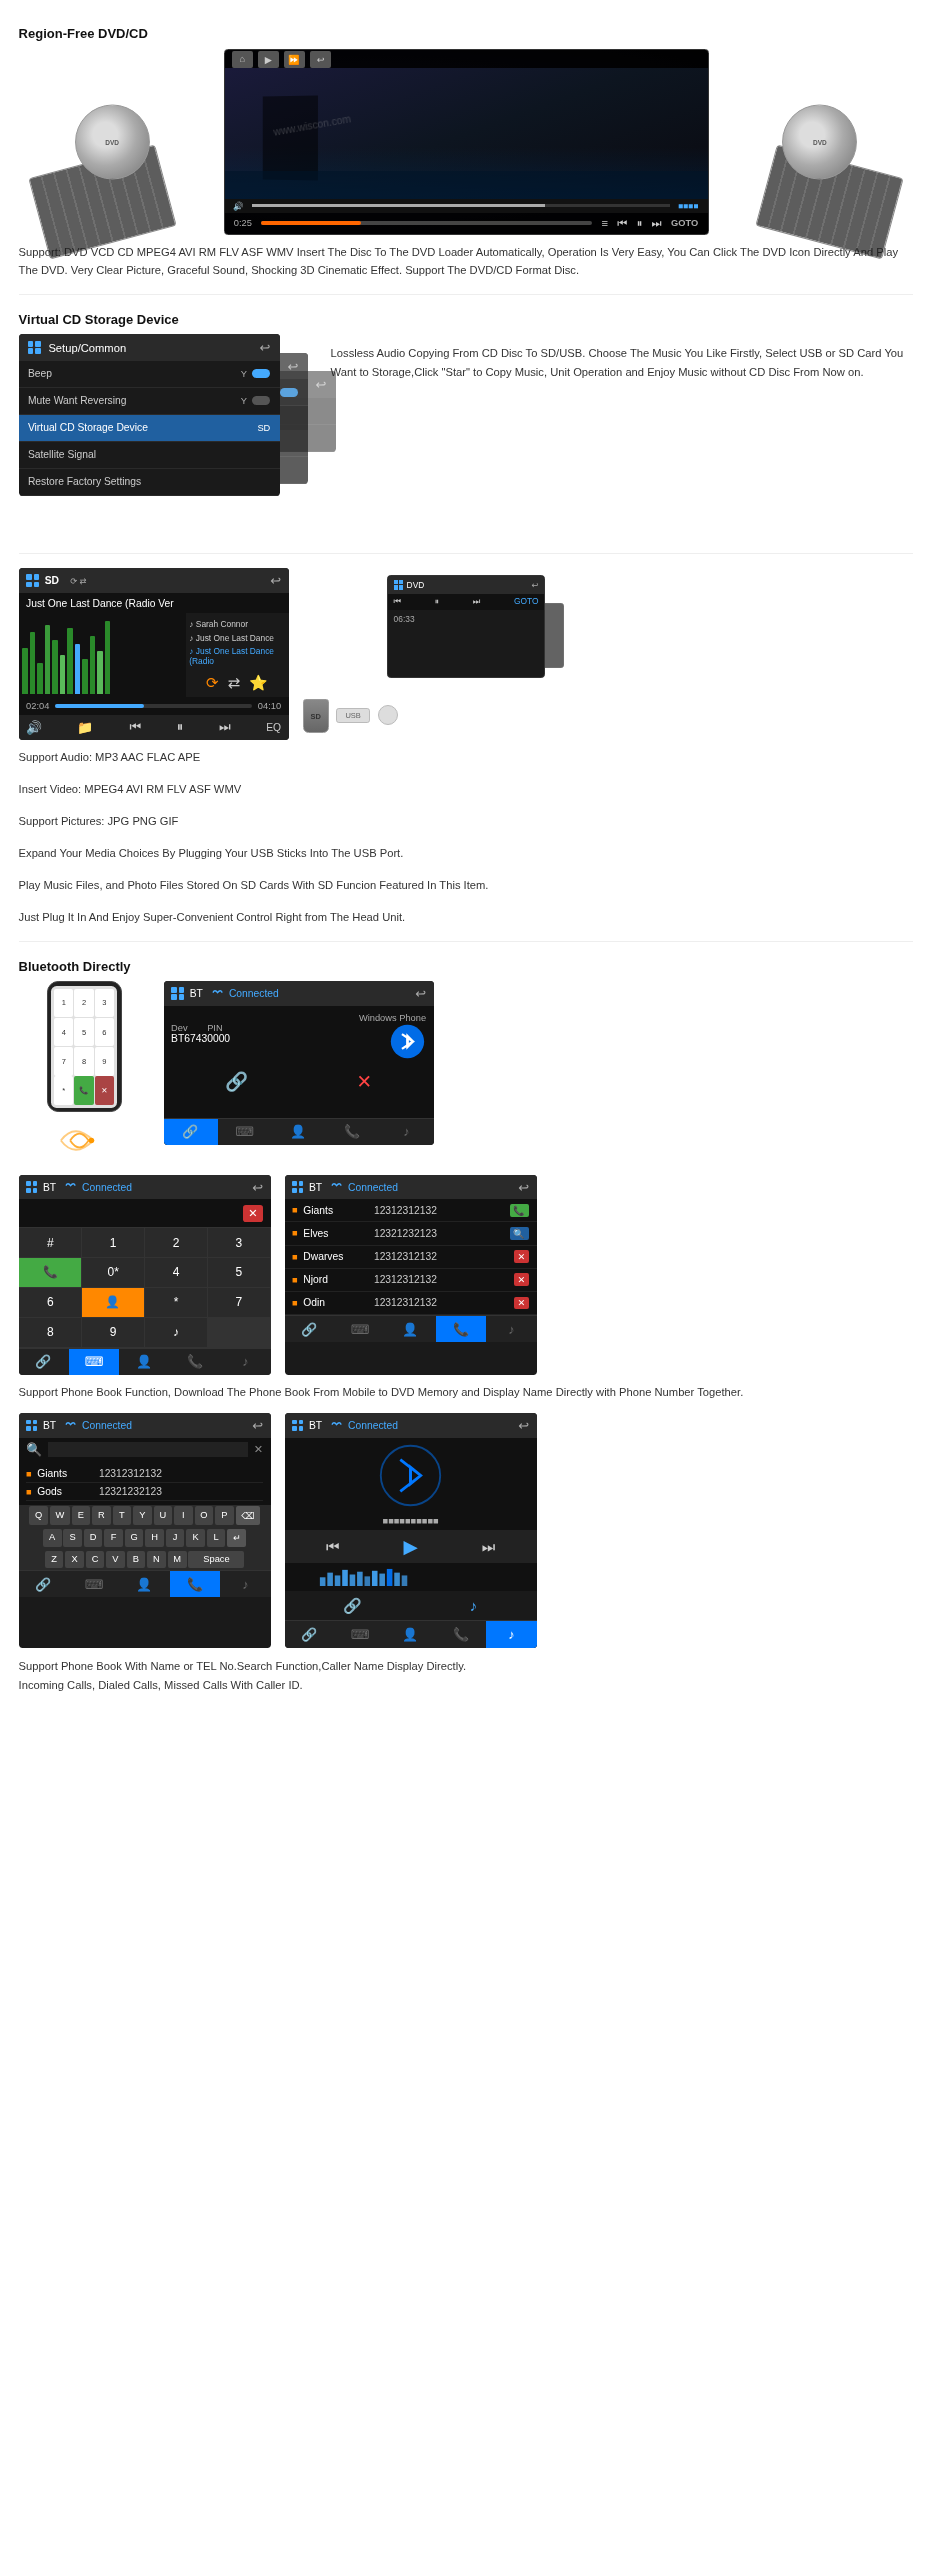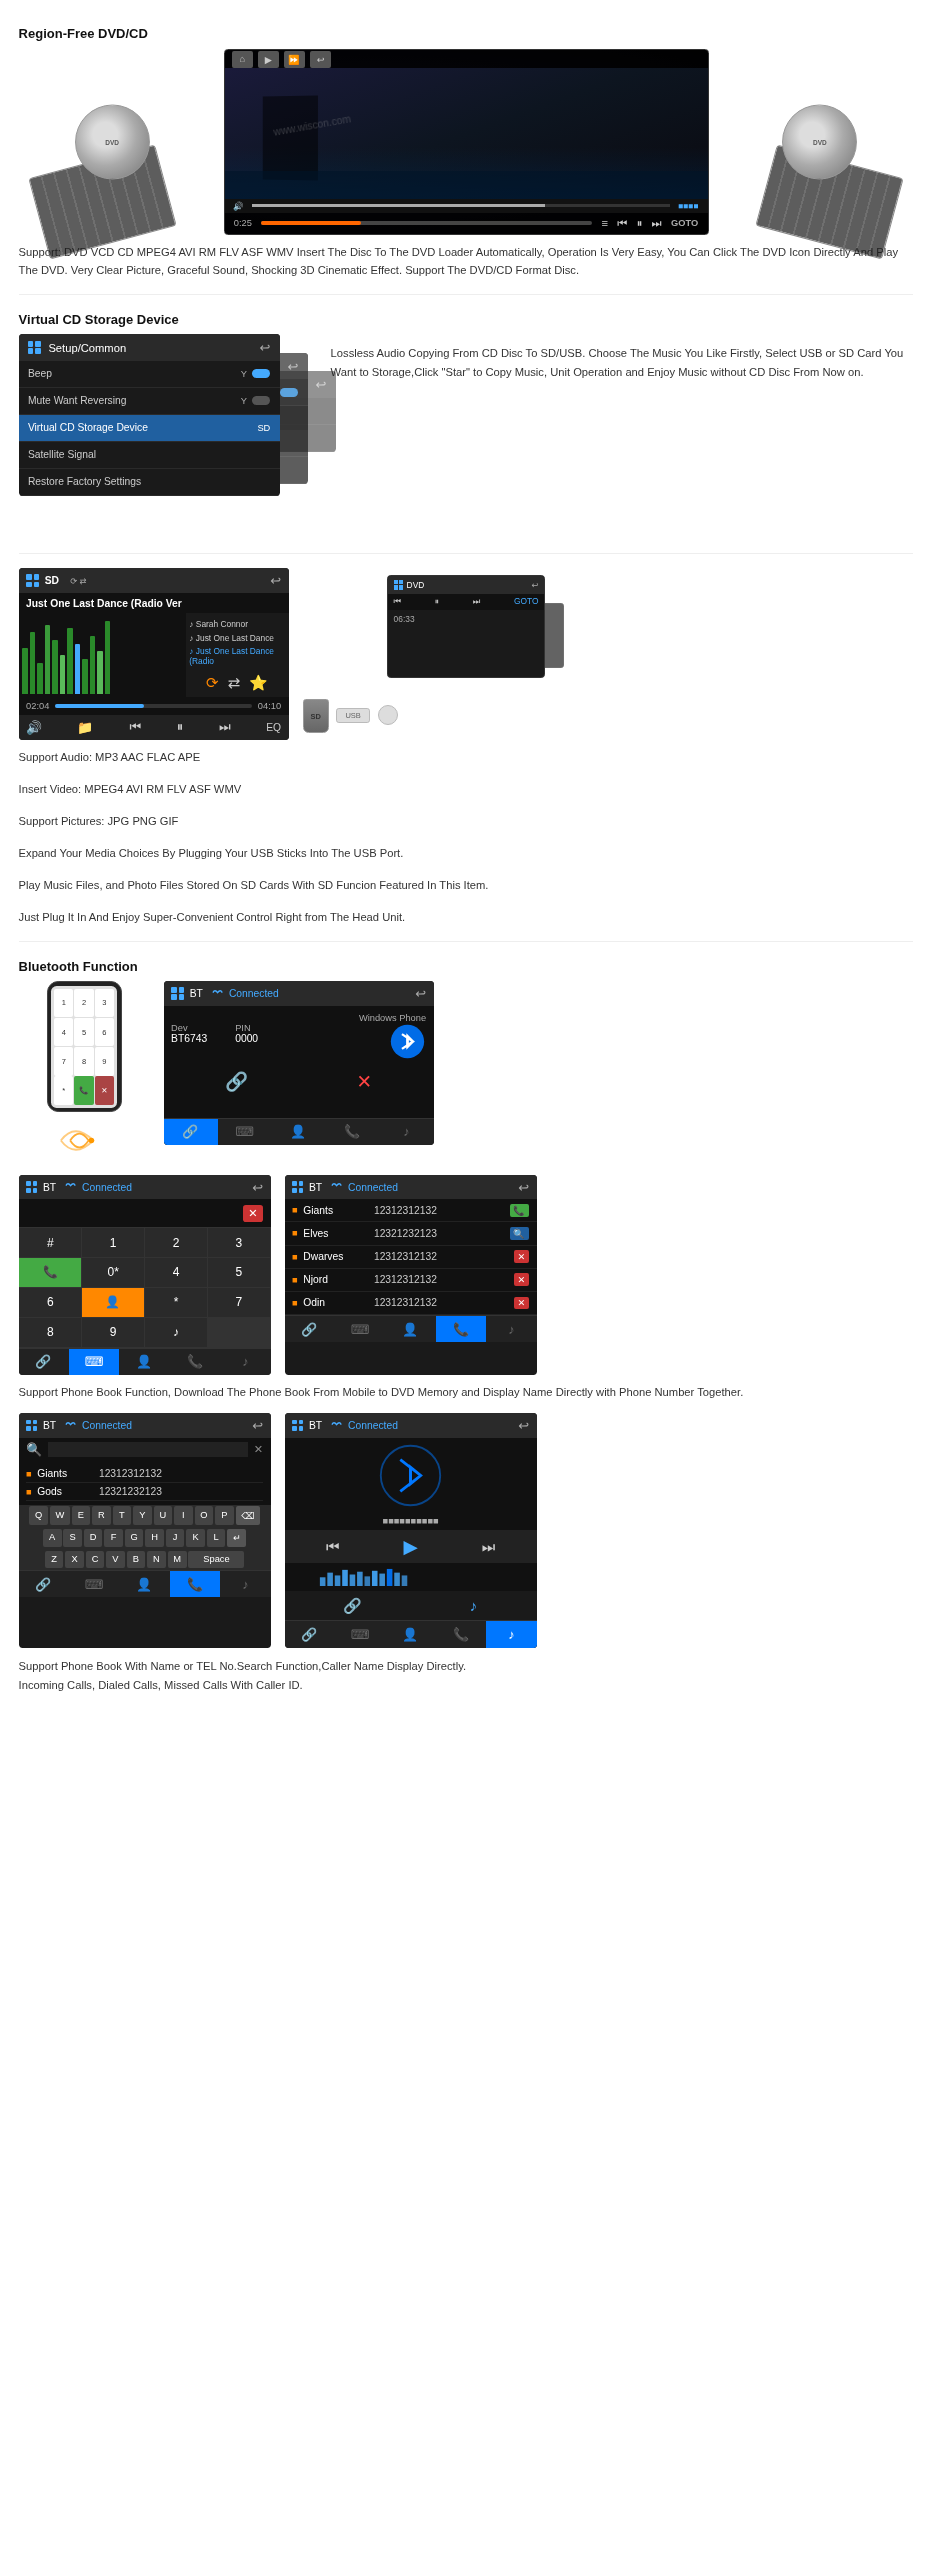--- a/index.html
+++ b/index.html
@@ -300,21 +300,20 @@
     .mp-source {
       color: #fff;
       font-size: 10.3px;
       font-weight: bold;
     }
     .mp-title {
       background: #111;
       padding: 4.7px 7.5px;
       color: #fff;
       font-size: 10.3px;
-      font-weight: bold;
     }
     .mp-main {
       display: flex;
       background: #111;
       height: 84px;
     }
     .mp-spectrum {
       flex: 1;
       display: flex;
       align-items: flex-end;
@@ -441,21 +440,20 @@
     .bt-content {
       background: #111;
       padding: 7.5px;
       min-height: 112px;
     }
     .bt-label { color: #aaa; font-size: 9.3px; }
     .bt-value { color: #fff; font-size: 10.3px; }
     .bt-win-phone { color: #aaa; font-size: 9.3px; text-align: right; }
     .bt-dev-pin {
       display: flex;
-      gap: 28px;
       margin-bottom: 7.5px;
     }
     .bt-dev { }
     .bt-action-row {
       display: flex;
       justify-content: space-around;
       padding: 3.7px 0;
     }
     .bt-action-icon {
       font-size: 18.6px;
@@ -978,21 +976,21 @@
       <div class="description-text">Support Pictures: JPG PNG GIF</div>
       <div class="description-text">Expand Your Media Choices By Plugging Your USB Sticks Into The USB Port.</div>
       <div class="description-text">Play Music Files, and Photo Files Stored On SD Cards With SD Funcion Featured In This Item.</div>
       <div class="description-text">Just Plug It In And Enjoy Super-Convenient Control Right from The Head Unit.</div>
     </div>
   </div>
 
   <hr class="section-divider">
 
   <div>
-    <div class="section-title">Bluetooth Function</div>
+    <div class="section-title">Bluetooth Directly</div>
 
     <div class="bt-main-container">
       <div class="bt-phone-side">
         <div class="phone-mockup">
           <div class="phone-screen">
             <div class="phone-key">1</div>
             <div class="phone-key">2</div>
             <div class="phone-key">3</div>
             <div class="phone-key">4</div>
             <div class="phone-key">5</div>

